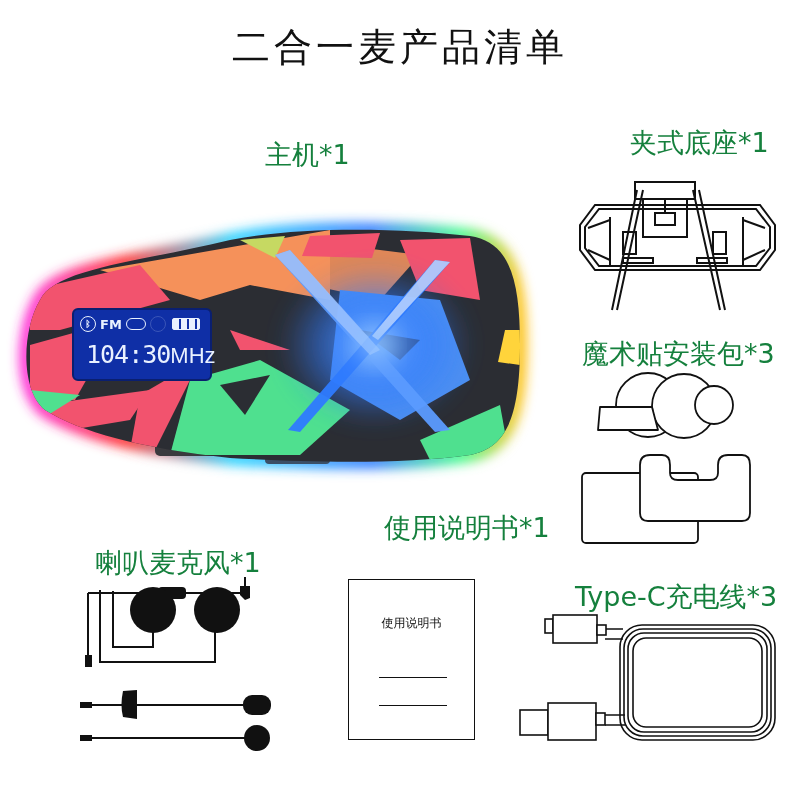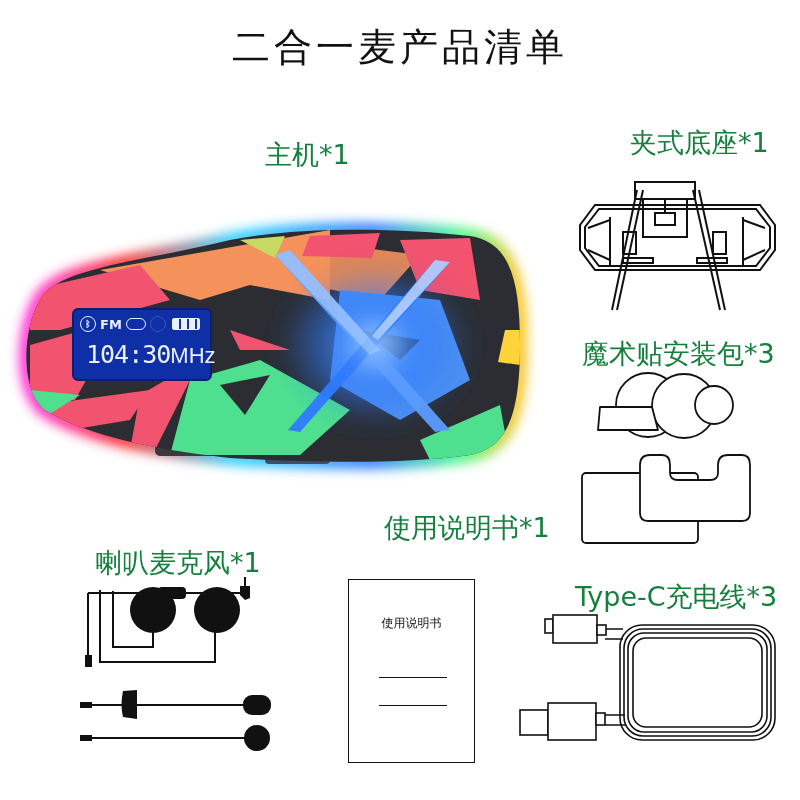--- a/index.html
+++ b/index.html
@@ -150,21 +150,21 @@
   <line x1="15" y1="140" x2="200" y2="140" stroke="#111" stroke-width="2"></line>
   <rect x="15" y="137" width="12" height="6" fill="#111"></rect>
   <path d="M58,126 L72,125 L72,154 L58,152 Q55,140 58,126 Z" fill="#111"></path>
   <rect x="178" y="130" width="28" height="20" rx="9" fill="#111"></rect>
 
   <line x1="15" y1="173" x2="190" y2="173" stroke="#111" stroke-width="2"></line>
   <rect x="15" y="170" width="12" height="6" fill="#111"></rect>
   <circle cx="192" cy="173" r="13" fill="#111"></circle>
 </svg>
 
-<div class="abs" style="left:348px;top:579px;width:127px;height:184px;border:1.5px solid #111;box-sizing:border-box;background:#fff;">
+<div class="abs" style="left:348px;top:579px;width:127px;height:161px;border:1.5px solid #111;box-sizing:border-box;background:#fff;">
   <div class="abs" style="left:0;right:0;top:35px;text-align:center;font-size:12px;">使用说明书</div>
   <div class="abs" style="left:30px;width:68px;top:97px;border-top:1.5px solid #111;"></div>
   <div class="abs" style="left:30px;width:68px;top:125px;border-top:1.5px solid #111;"></div>
 </div>
 
 <svg style="left:515px;top:615px;" width="270" height="150" viewBox="0 0 270 150">
   <g fill="#fff" stroke="#111" stroke-width="1.6">
     <rect x="105" y="10" width="155" height="115" rx="22"></rect>
     <rect x="109" y="14" width="147" height="107" rx="19"></rect>
     <rect x="113" y="18" width="139" height="99" rx="16"></rect>

